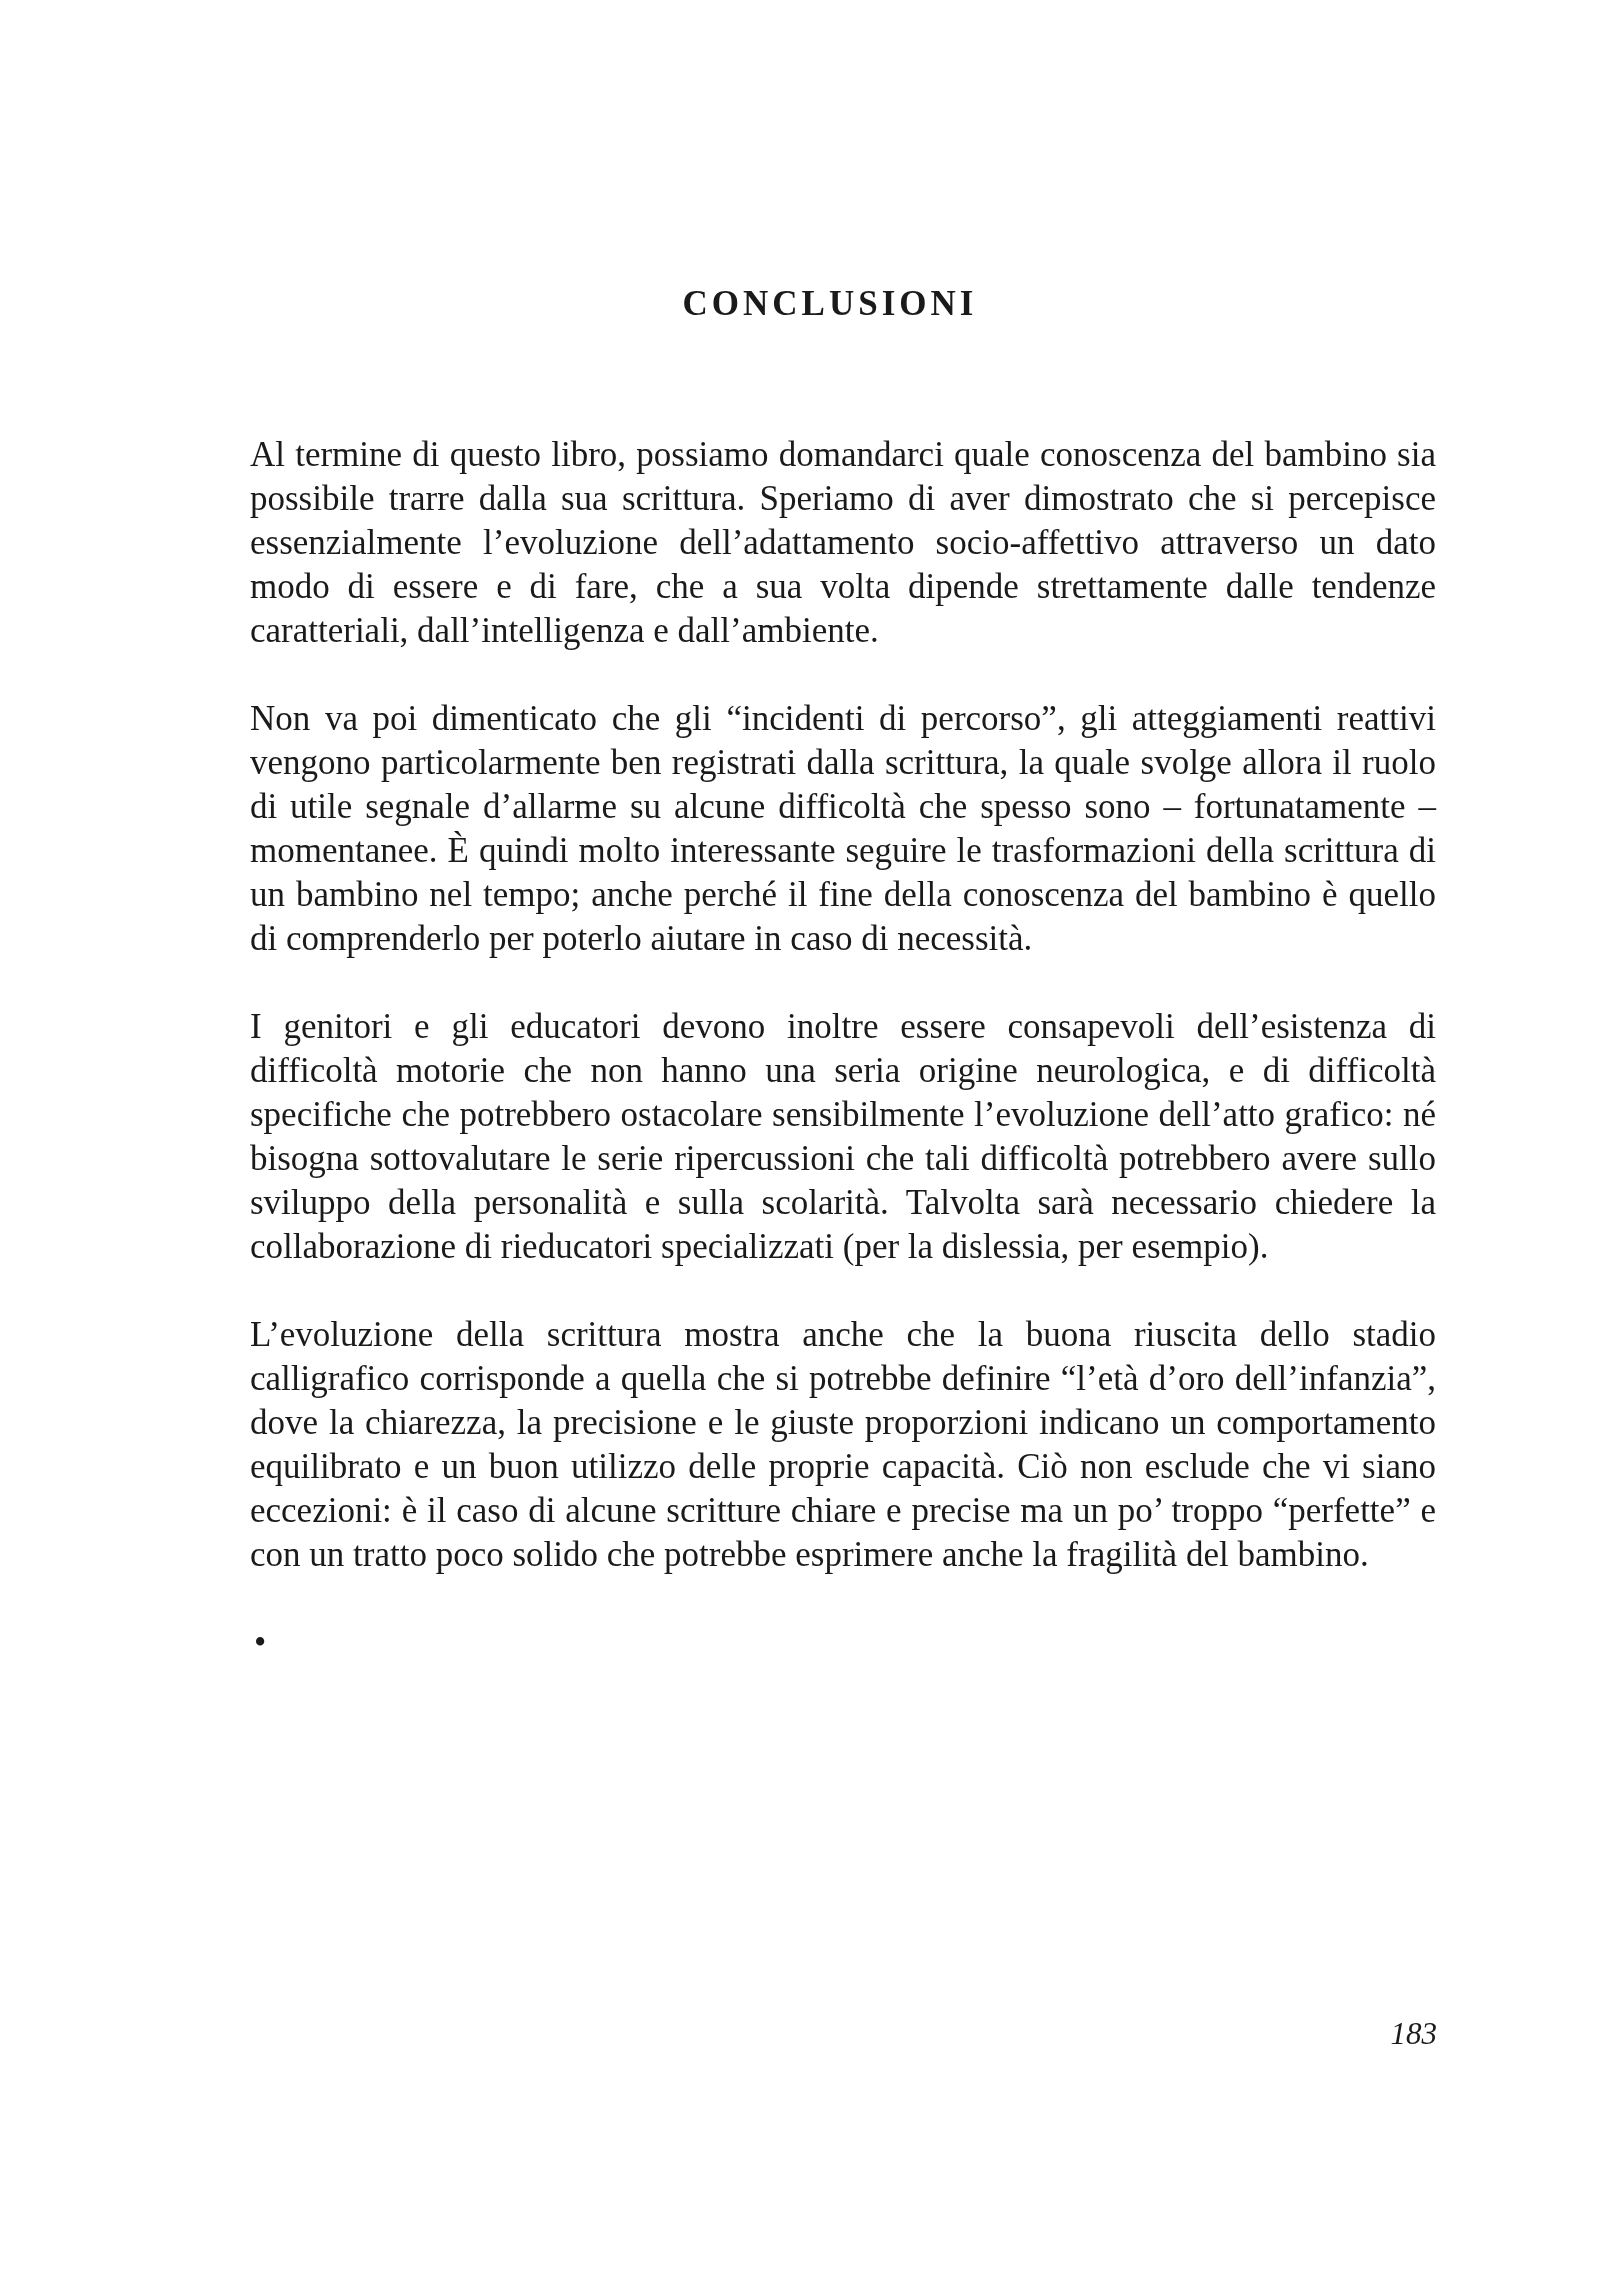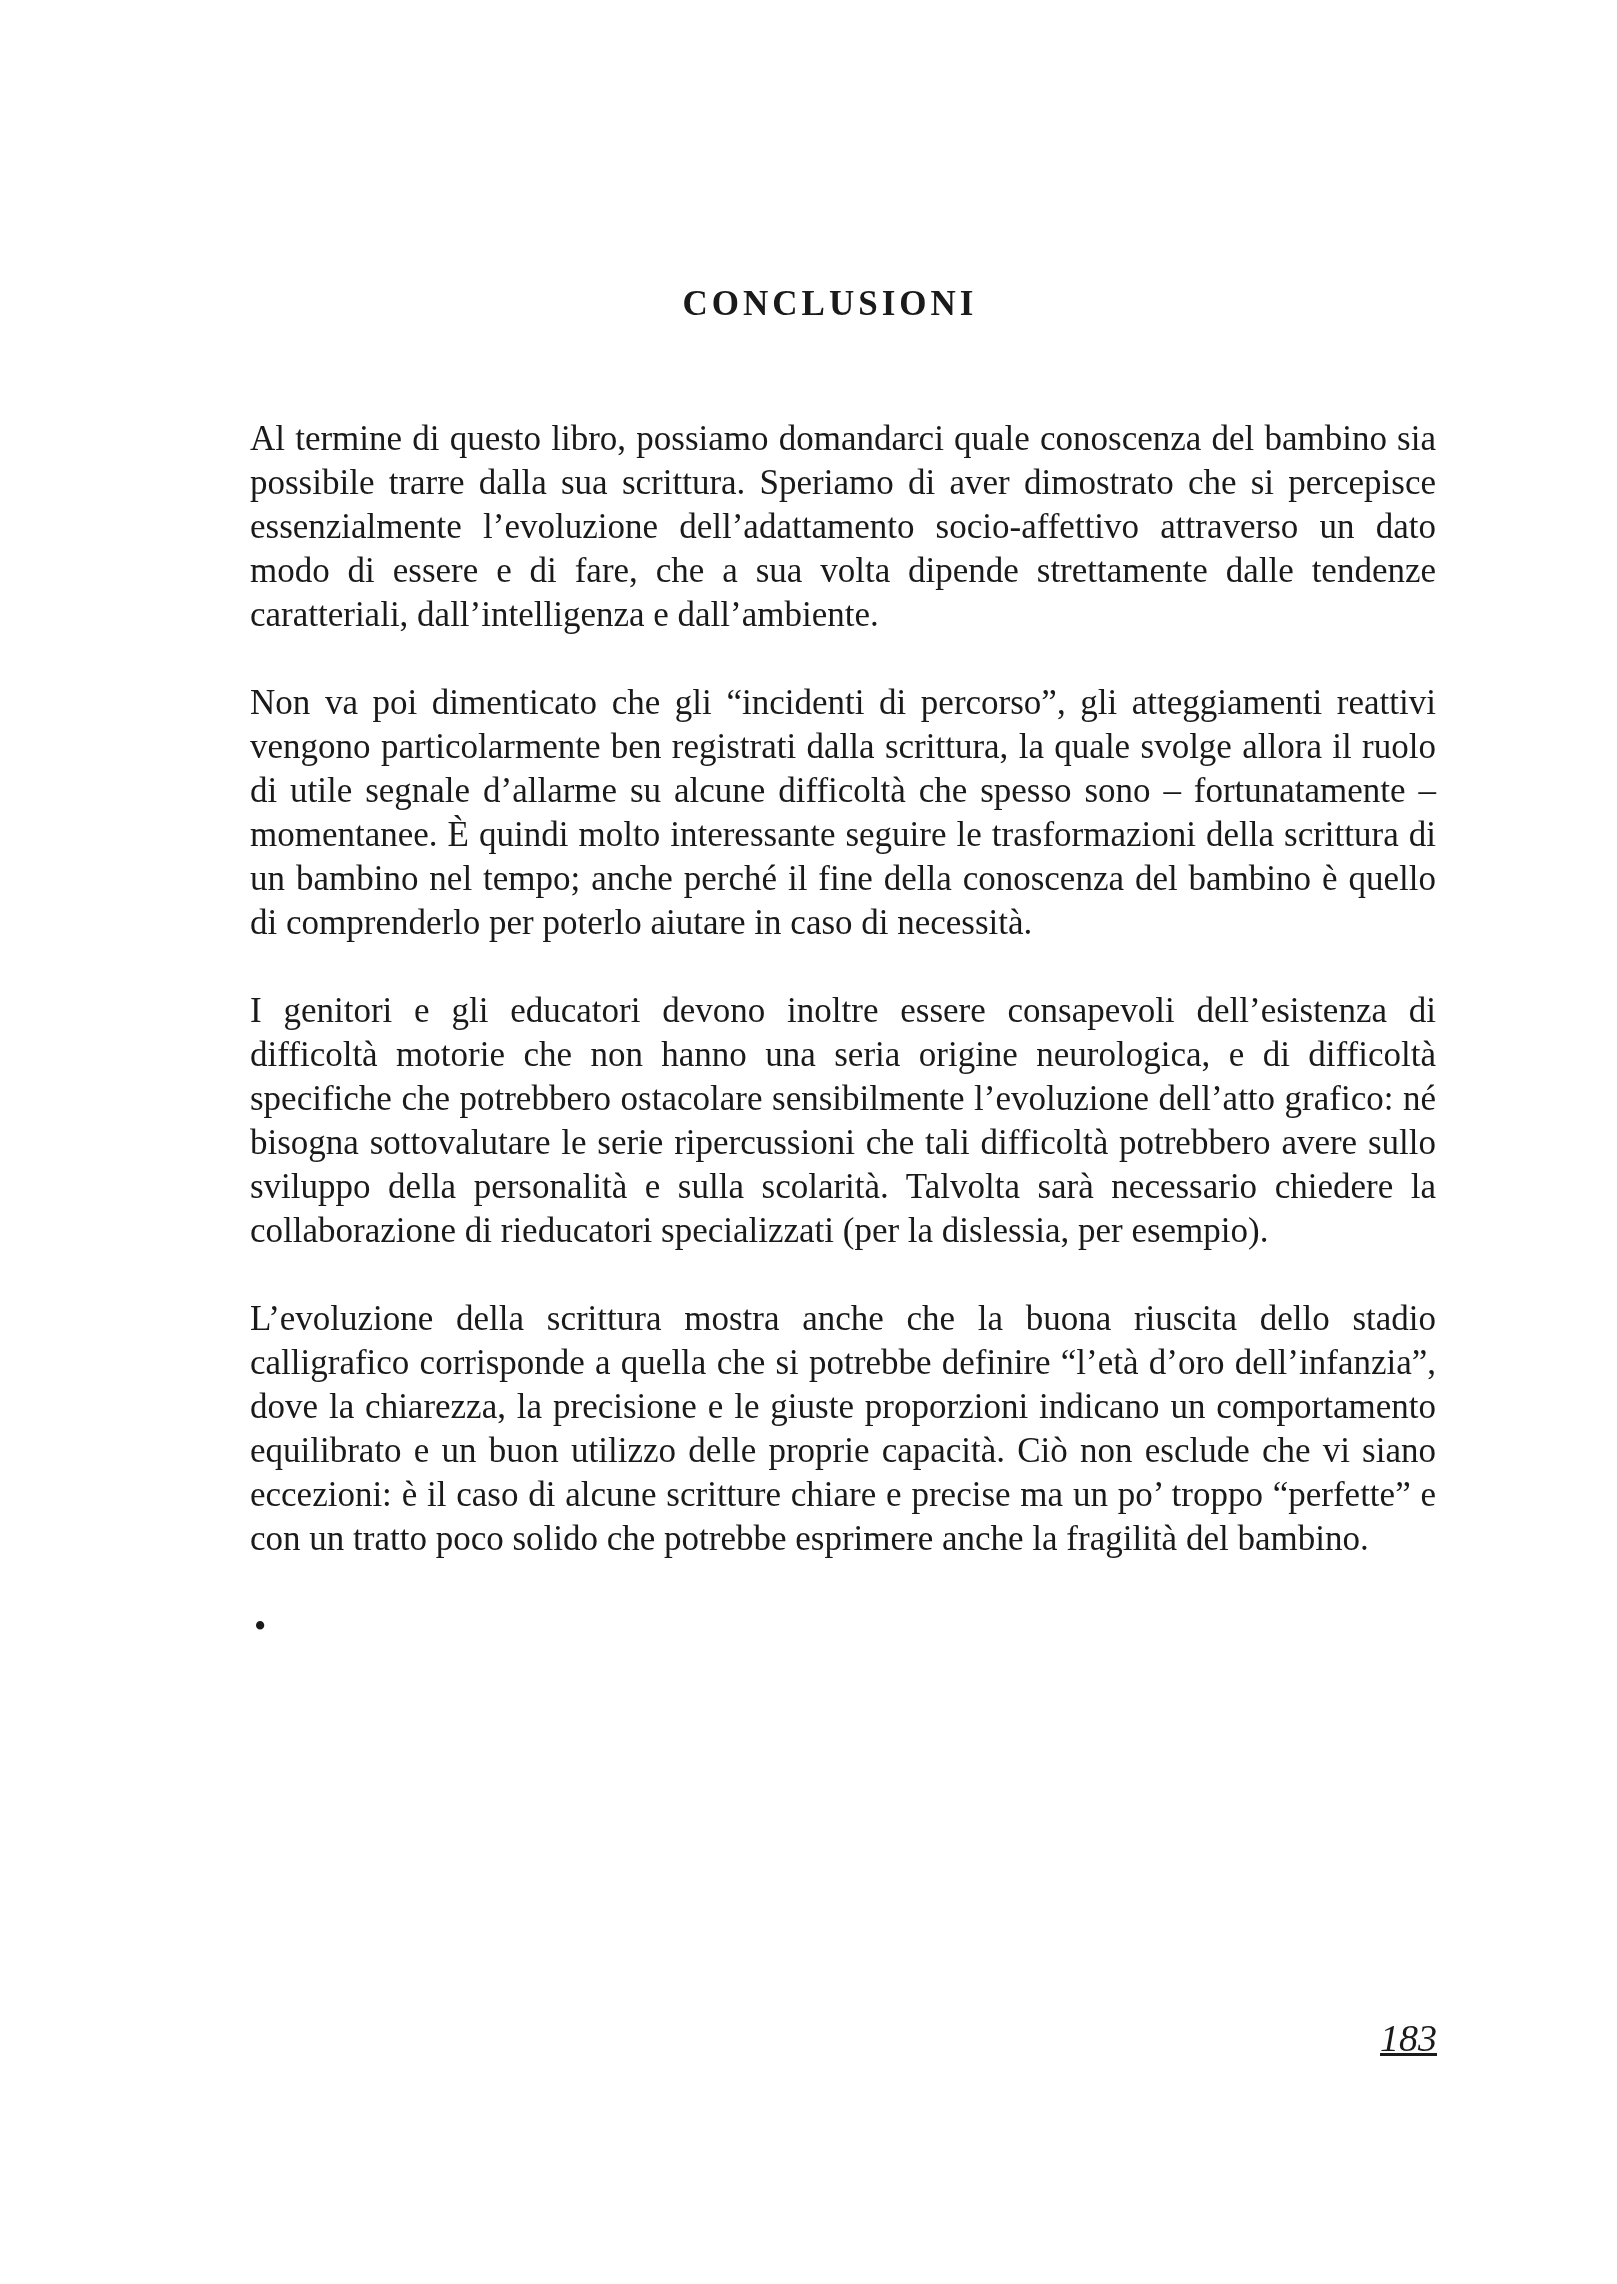--- a/index.html
+++ b/index.html
@@ -29,21 +29,21 @@
     }
     .body-text {
       position: absolute;
       left: 250px;
       width: 1186px;
       top: 417px;
       font-size: 35px;
       line-height: 44px;
     }
     .para {
-      margin: 0 0 44px 0;
+      margin: 16px 0 44px 0;
       text-align: justify;
       text-align-last: left;
     }
     .para.tight {
       letter-spacing: -0.5px;
     }
     .bullet-list {
       list-style: none;
       margin: 0;
       padding: 0;
@@ -59,24 +59,23 @@
     .bullet-glyph {
       position: absolute;
       left: 4px;
       top: 0;
       letter-spacing: 0;
     }
     .page-number {
       position: absolute;
       top: 2016px;
       right: 181px;
-      font-size: 38px;
+      font-size: 31px;
       font-style: italic;
       color: #1a1a1a;
-      text-decoration: underline;
     }
   </style>
 </head>
 <body>
 
 <h1 class="page-title">CONCLUSIONI</h1>
 
 <div class="body-text">
   <p class="para">Al termine di questo libro, possiamo domandarci quale conoscenza del bambino sia possibile trarre dalla sua scrittura. Speriamo di aver dimostrato che si percepisce essenzialmente l’evoluzione dell’adattamento socio-affettivo attraverso un dato modo di essere e di fare, che a sua volta dipende strettamente dalle tendenze caratteriali, dall’intelligenza e dall’ambiente.</p>
   <p class="para">Non va poi dimenticato che gli “incidenti di percorso”, gli atteggiamenti reattivi vengono particolarmente ben registrati dalla scrittura, la quale svolge allora il ruolo di utile segnale d’allarme su alcune difficoltà che spesso sono – fortunatamente – momentanee. È quindi molto interessante seguire le trasformazioni della scrittura di un bambino nel tempo; anche perché il fine della conoscenza del bambino è quello di comprenderlo per poterlo aiutare in caso di necessità.</p>

